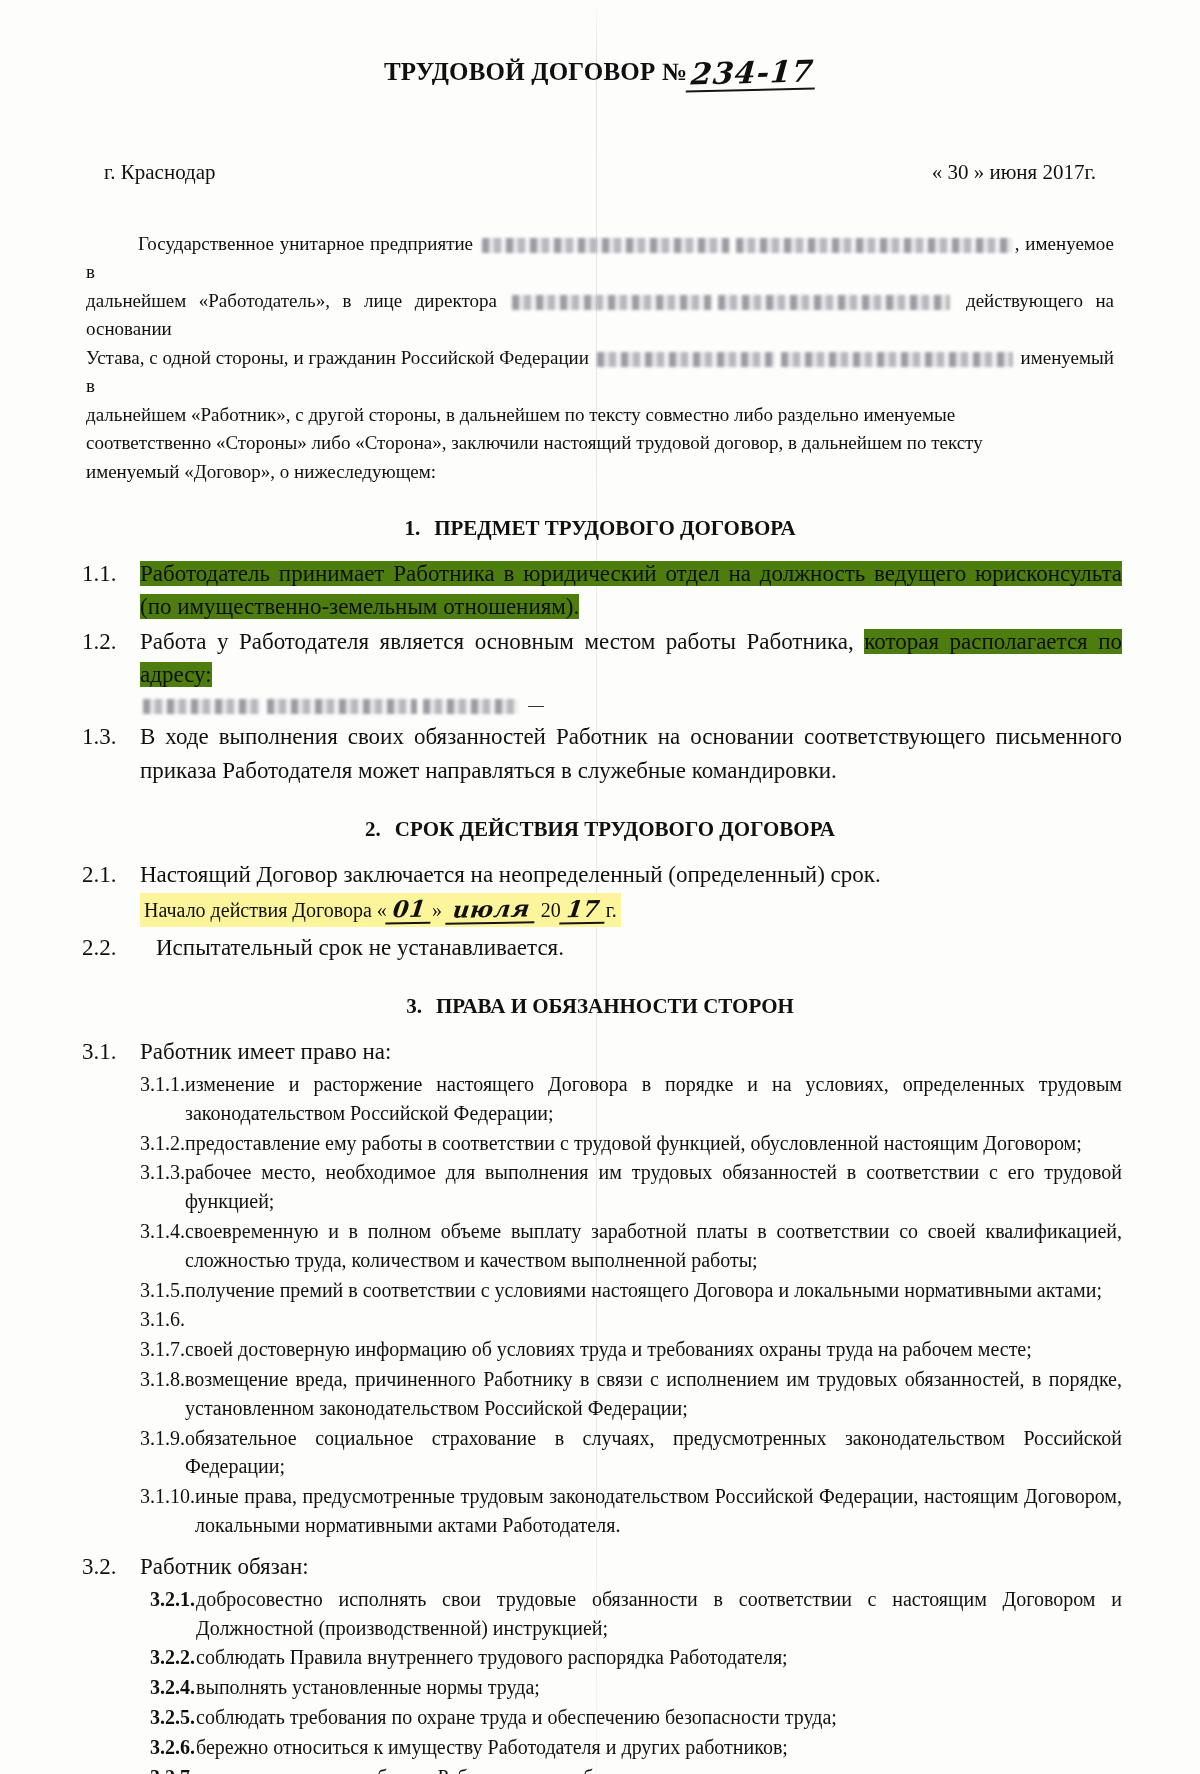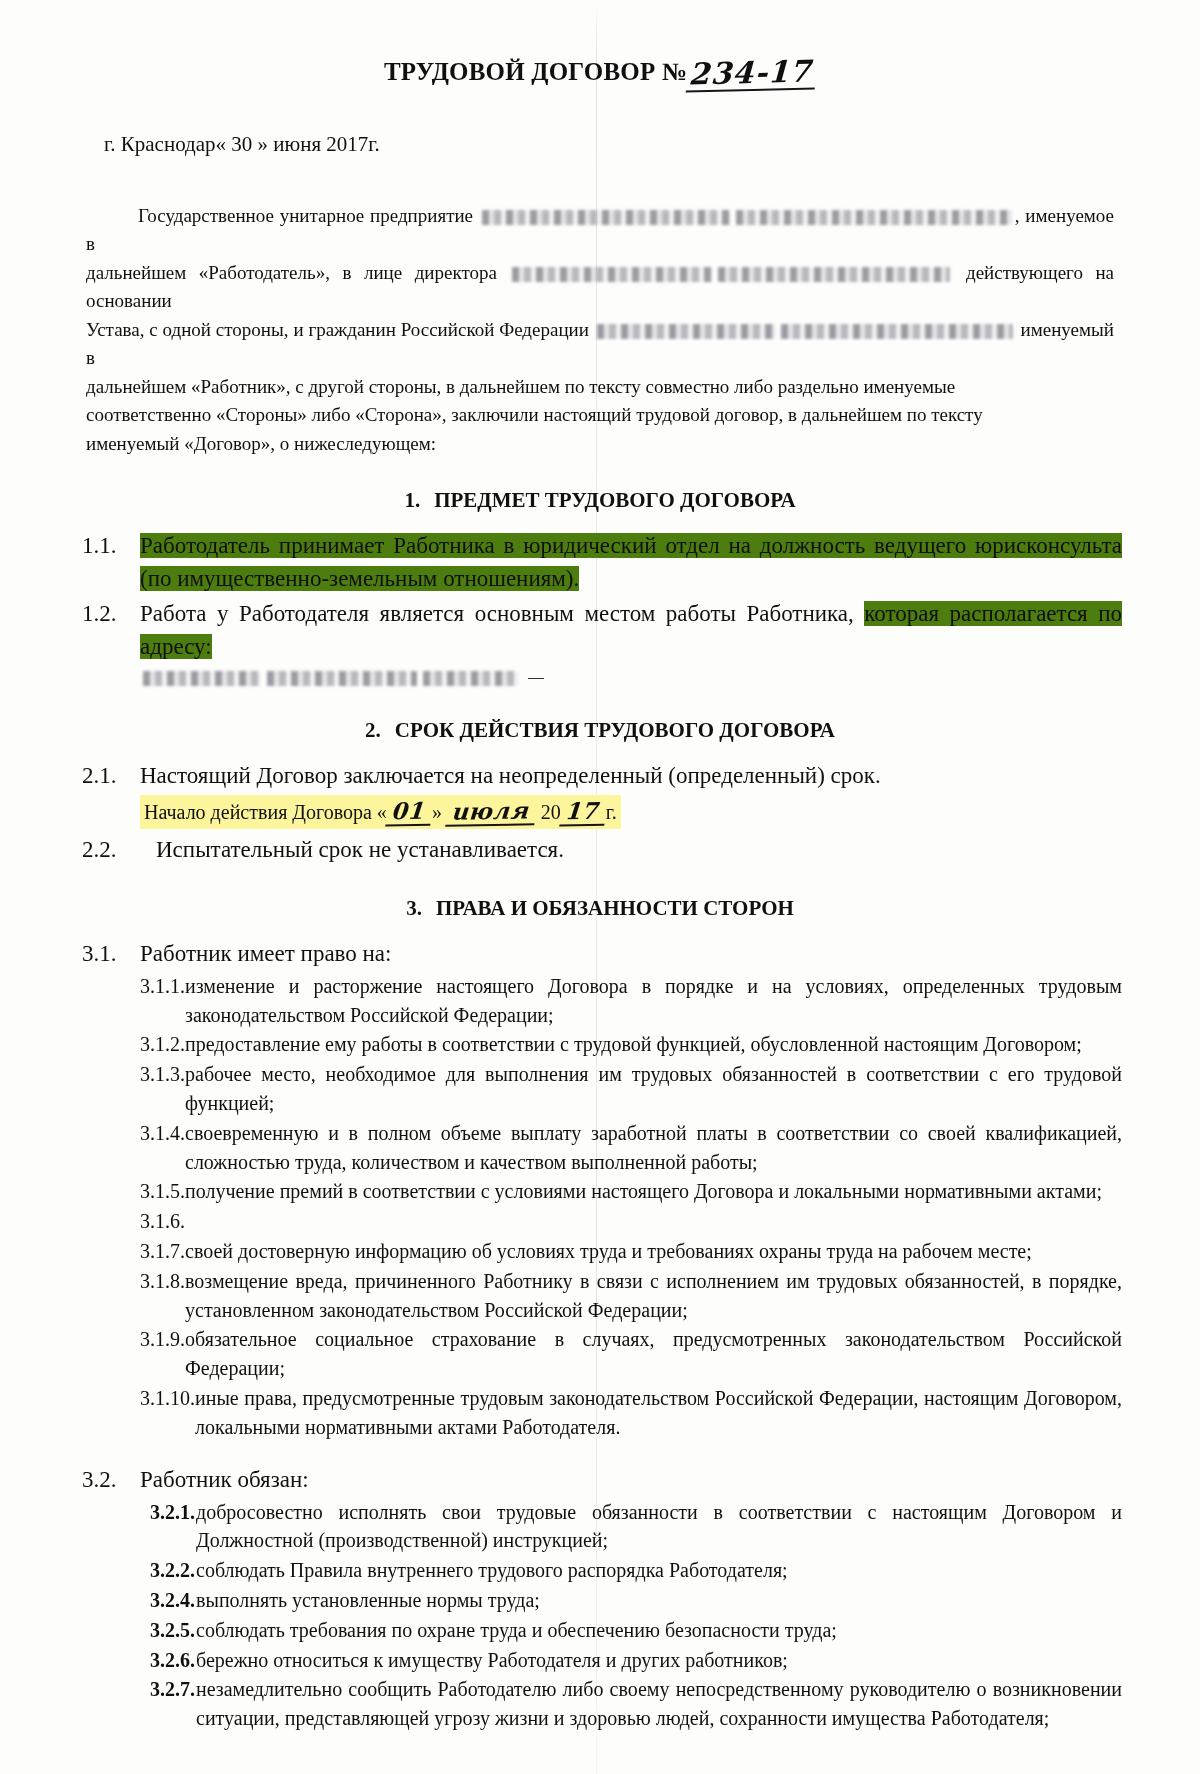--- a/index.html
+++ b/index.html
@@ -69,27 +69,28 @@
     font-weight: bold;
     font-size: 23px;
     letter-spacing: 0.5px;
     border-bottom: 2px solid #15151a;
     padding: 0 6px 0 6px;
     display: inline-block;
     transform: rotate(-1deg) skewX(-8deg);
   }
   .place-row {
     display: flex;
+    justify-content: space-between;
     align-items: baseline;
     font-size: 21px;
     margin-top: 44px;
     padding: 0 26px 0 26px;
   }
   .city { white-space: nowrap; }
-  .date { white-space: nowrap; }
+  .date { white-space: nowrap; margin-top: 28px; }
 
   .preamble {
     font-size: 19px;
     line-height: 1.5;
     text-align: justify;
     margin-top: 45px;
     padding: 0 8px 0 8px;
     text-indent: 52px;
   }
   .preamble .ln { display: block; text-indent: 0; }
@@ -185,21 +186,21 @@
   }
   .tail {
     letter-spacing: 2px;
     border-bottom: 1px solid #333;
     display: inline-block;
     width: 16px;
     margin-left: 6px;
     position: relative;
     top: -4px;
   }
-  .blk { margin-top: 21px; }
+  .blk { margin-top: 10px; }
 </style>
 </head>
 <body>
 
 <div class="page">
   <div class="fold-line"></div>
 
   <div class="sheet">
 
     <div class="doc-title">
@@ -243,20 +244,24 @@
     <div class="clause">
       <div class="no">1.2.</div>
       <div class="body">
         <span>Работа у Работодателя является основным местом работы Работника,</span> <span class="hl">которая располагается по адресу:</span>
       </div>
     </div>
     <div class="addr-line">
       <span class="redact w1"></span><span class="redact w2"></span><span class="redact w3"></span><span class="tail"></span>
     </div>
 
+    <div class="clause">
+      <div class="no">1.3.</div>
+      <div class="body">В ходе выполнения своих обязанностей Работник на основании соответствующего письменного приказа Работодателя может направляться в служебные командировки.</div>
+    </div>
 
     <h2 class="section">
       <span class="num">2.</span><span>СРОК ДЕЙСТВИЯ ТРУДОВОГО ДОГОВОРА</span>
     </h2>
 
     <div class="clause">
       <div class="no">2.1.</div>
       <div class="body">Настоящий Договор заключается на неопределенный (определенный) срок.</div>
     </div>
     <div class="addr-line" style="padding-left:62px;">

